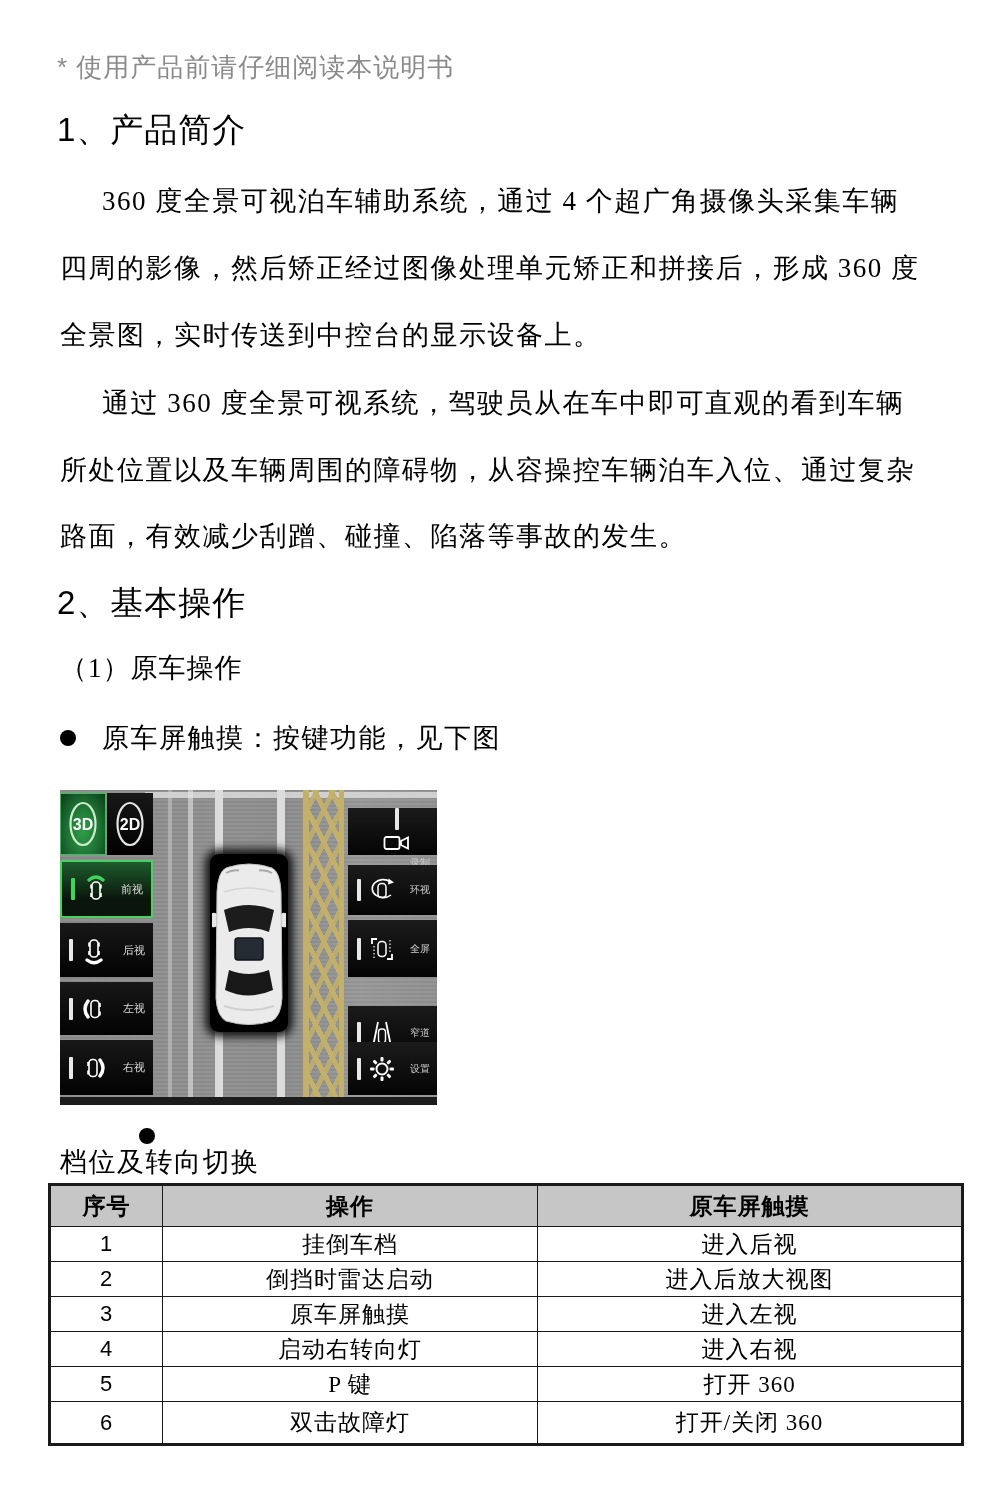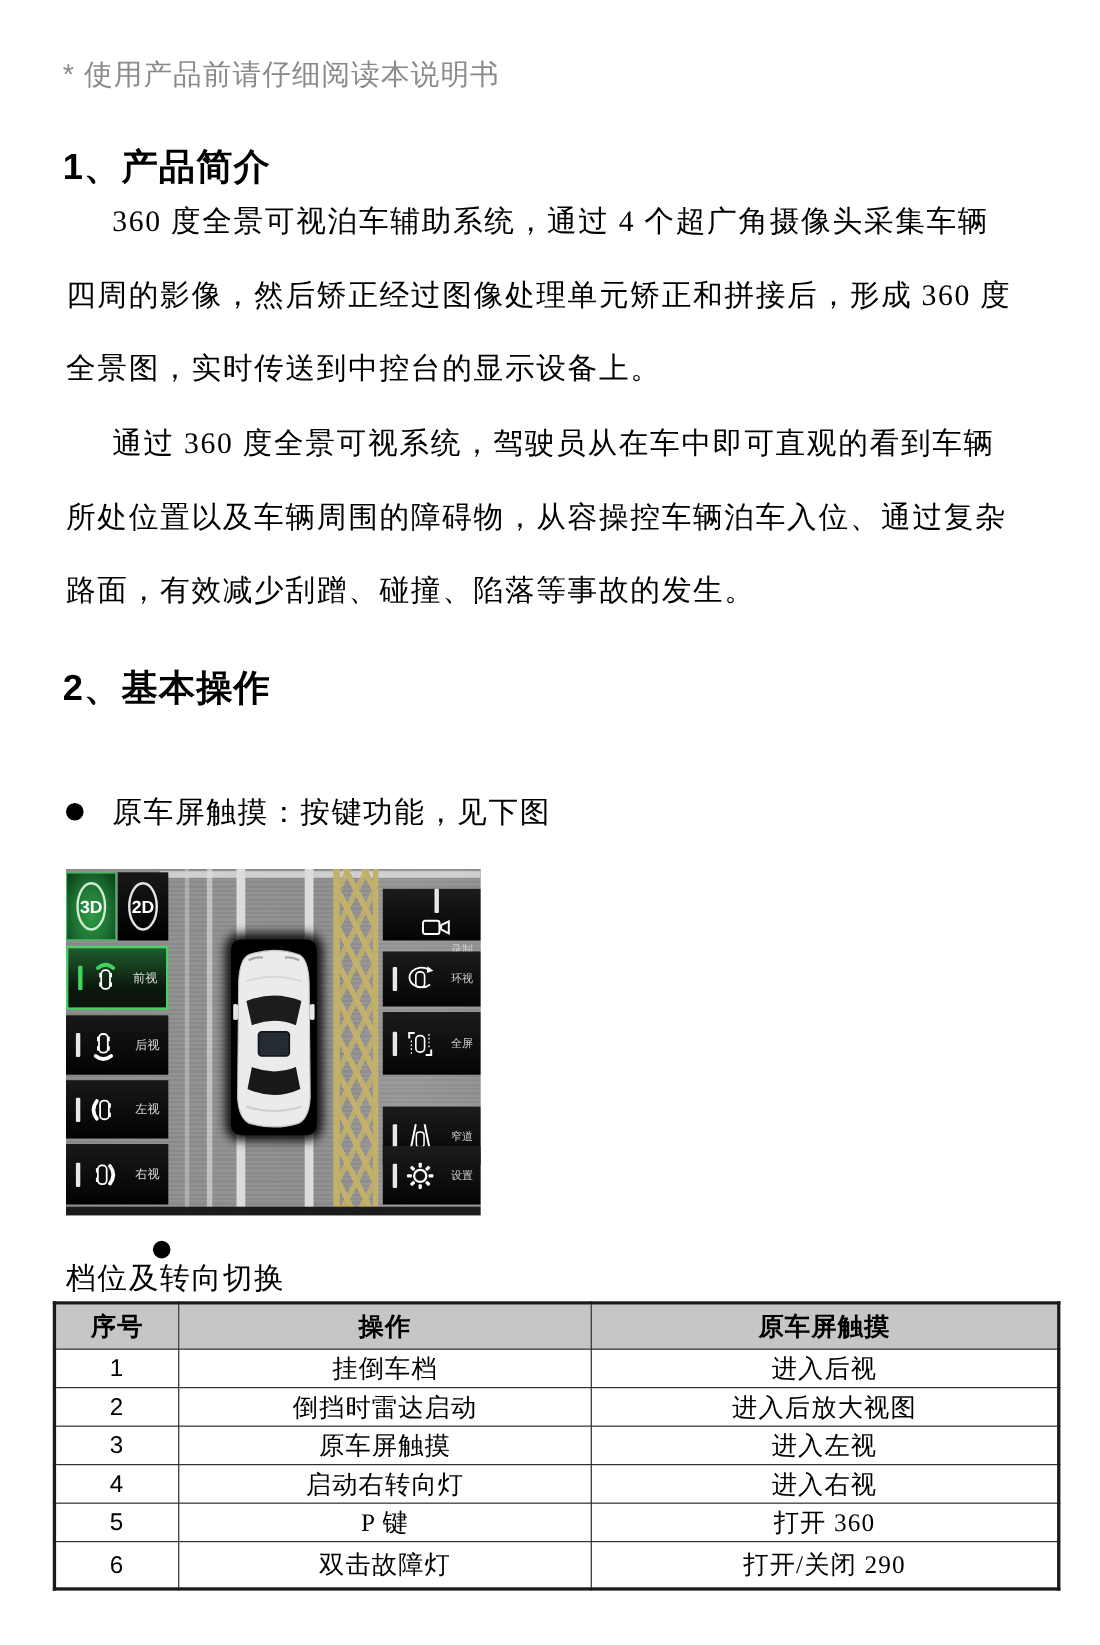--- a/index.html
+++ b/index.html
@@ -2,21 +2,21 @@
 <html><head>
 <meta charset="utf-8">
 <style>
   html,body{margin:0;padding:0;background:#ffffff;}
   .page{position:relative;width:1000px;height:1495px;background:#ffffff;overflow:hidden;
         font-family:"Liberation Serif",serif;color:#000;}
 
   .note{position:absolute;left:57px;top:50px;font-size:26px;letter-spacing:1px;
         color:#8a8a8a;font-family:"Liberation Sans",sans-serif;}
   .h{position:absolute;left:57px;font-family:"Liberation Sans",sans-serif;
-     font-weight:bold;font-size:33px;letter-spacing:1px;margin-top:22px;}
+     font-weight:normal;font-size:33px;letter-spacing:1px;}
   .pline{position:absolute;left:60px;width:900px;font-size:27px;letter-spacing:1.5px;
          white-space:nowrap;}
   .indent{padding-left:42px;}
   .sub{position:absolute;left:60px;font-size:27px;letter-spacing:1px;}
   .bullet{position:absolute;left:60px;display:flex;align-items:center;}
   .dot{width:16px;height:16px;border-radius:50%;background:#000;margin-right:26px;flex:0 0 auto;}
   .btxt{font-size:27px;letter-spacing:1.5px;}
 
   
   .shot{position:absolute;left:60px;top:790px;width:377px;height:315px;overflow:hidden;
@@ -82,20 +82,21 @@
 
   <div class="pline indent" style="top:183px;">360 度全景可视泊车辅助系统，通过 4 个超广角摄像头采集车辆</div>
   <div class="pline" style="top:250px;">四周的影像，然后矫正经过图像处理单元矫正和拼接后，形成 360 度</div>
   <div class="pline" style="top:317px;">全景图，实时传送到中控台的显示设备上。</div>
 
   <div class="pline indent" style="top:385px;">通过 360 度全景可视系统，驾驶员从在车中即可直观的看到车辆</div>
   <div class="pline" style="top:452px;">所处位置以及车辆周围的障碍物，从容操控车辆泊车入位、通过复杂</div>
   <div class="pline" style="top:518px;">路面，有效减少刮蹭、碰撞、陷落等事故的发生。</div>
 
   <div class="h" style="top:581px;">2、基本操作</div>
+  <div class="sub" style="top:650px;">（1）原车操作</div>
 
   <div class="bullet" style="top:720px;">
     <span class="dot"></span>
     <span class="btxt">原车屏触摸：按键功能，见下图</span>
   </div>
 
   <div class="shot">
     <div class="layer topstrip"></div>
     <div class="layer lane f1"></div>
     <div class="layer lane f2"></div>
@@ -282,18 +283,18 @@
         <td>进入右视</td>
       </tr>
       <tr>
         <td class="num">5</td>
         <td>P 键</td>
         <td>打开 360</td>
       </tr>
       <tr>
         <td class="num">6</td>
         <td>双击故障灯</td>
-        <td>打开/关闭 290</td>
+        <td>打开/关闭 360</td>
       </tr>
     </tbody>
   </table>
 
 </div>
 
 </body></html>

